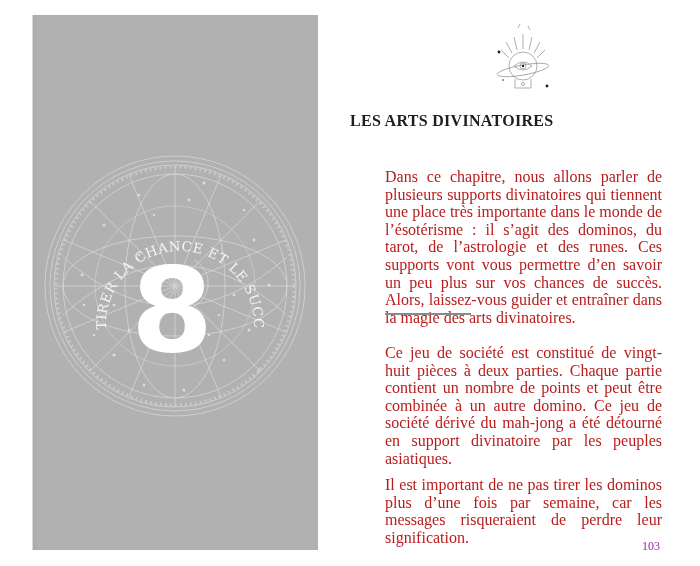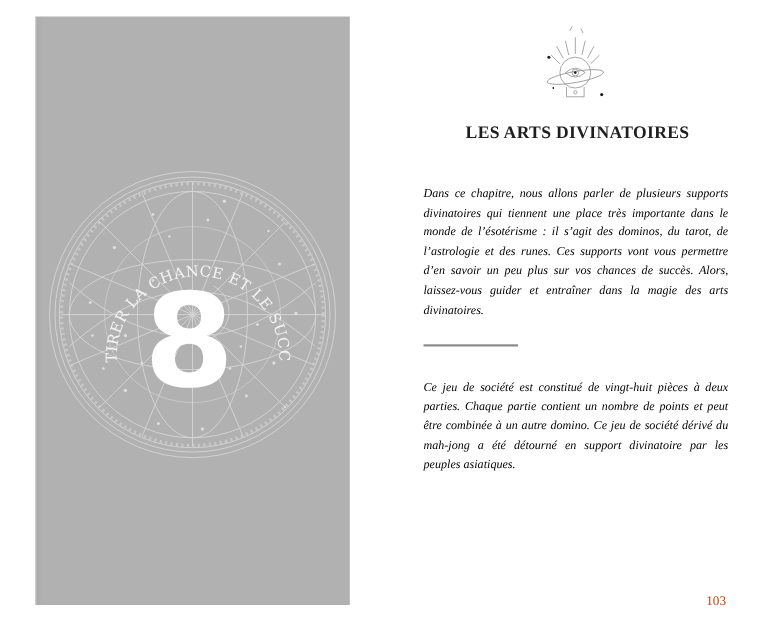--- a/index.html
+++ b/index.html
@@ -13,42 +13,41 @@
     background: #b1b1b2; overflow: hidden;
     box-shadow: inset 6px 0 6px -4px rgba(0,0,0,0.06);
   }
   .panel-edge { position: absolute; left: 0; top: 0; width: 1px; height: 100%; background: #d8d8d8; }
   .emblem { position: absolute; left: 12px; top: 140px; width: 262px; height: 262px; }
   .emblem svg { width: 262px; height: 262px; display: block; }
 
   .right-page { position: absolute; left: 350px; top: 0; width: 350px; height: 566px; }
   .crystal-icon { position: absolute; left: 140px; top: 20px; width: 66px; height: 80px; }
   .chapter-title {
-    position: absolute; left: 0; width: 350px; top: 112px; text-align: center;
+    position: absolute; left: 0; width: 350px; top: 112px; text-align: left;
     font-size: 16px; font-weight: bold; letter-spacing: 0.3px; color: #1e1e1e;
   }
   .text-col { position: absolute; left: 35px; width: 277px; }
   .para {
-    margin: 0; font-size: 11px; line-height: 17.6px; text-align: justify; color: #000000;
+    margin: 0; font-size: 16px; line-height: 17.6px; text-align: justify; color: #b91c1c;
     hyphens: manual;
-    font-style: italic;
   }
   .intro { top: 168px; }
   .section-heading {
     position: absolute; left: 35px; top: 291px; font-size: 15px; font-weight: bold; color: #1e1e1e;
   }
   .heading-underline {
     position: absolute; left: 35px; top: 313px; width: 86px; height: 1.5px; background: #8a8a8a;
   }
   .body1 { top: 344px; }
   .body2 { top: 410px; }
   .body3 { top: 476px; }
   .page-number {
     position: absolute; left: 290px; width: 20px; top: 539px; text-align: right;
-    font-size: 12px; color: #c2410c;
+    font-size: 12px; color: #a21caf;
   }
 </style>
 </head>
 <body>
 
 <div class="left-page">
   <div class="panel">
     <div class="panel-edge"></div>
     <div class="emblem">
       <svg viewBox="0 0 262 262" xmlns="http://www.w3.org/2000/svg">
@@ -133,15 +132,16 @@
     </svg>
   </div>
 
   <div class="chapter-title">LES ARTS DIVINATOIRES</div>
 
   <p class="text-col para intro">Dans ce chapitre, nous allons parler de plusieurs supports divinatoires qui tiennent une place très importante dans le monde de l’ésotérisme : il s’agit des dominos, du tarot, de l’as­trologie et des runes. Ces supports vont vous permettre d’en savoir un peu plus sur vos chances de succès. Alors, laissez-vous guider et entraîner dans la magie des arts divinatoires.</p>
 
   <div class="heading-underline"></div>
 
   <p class="text-col para body1">Ce jeu de société est constitué de vingt-huit pièces à deux parties. Chaque partie contient un nombre de points et peut être combinée à un autre domino. Ce jeu de société dérivé du mah-jong a été détourné en support divinatoire par les peuples asiatiques.</p>
+  <p class="text-col para body3">Il est important de ne pas tirer les dominos plus d’une fois par semaine, car les messages risqueraient de perdre leur signification.</p>
 
   <div class="page-number">103</div>
 </div>
 
 </body></html>

